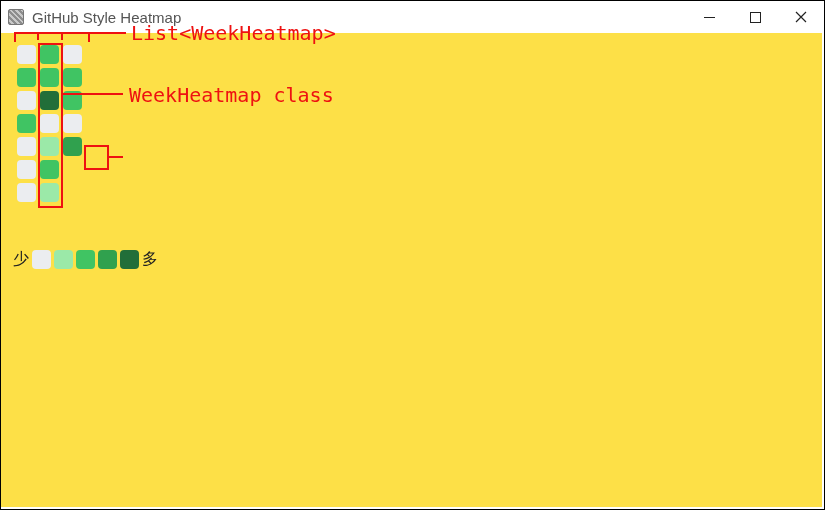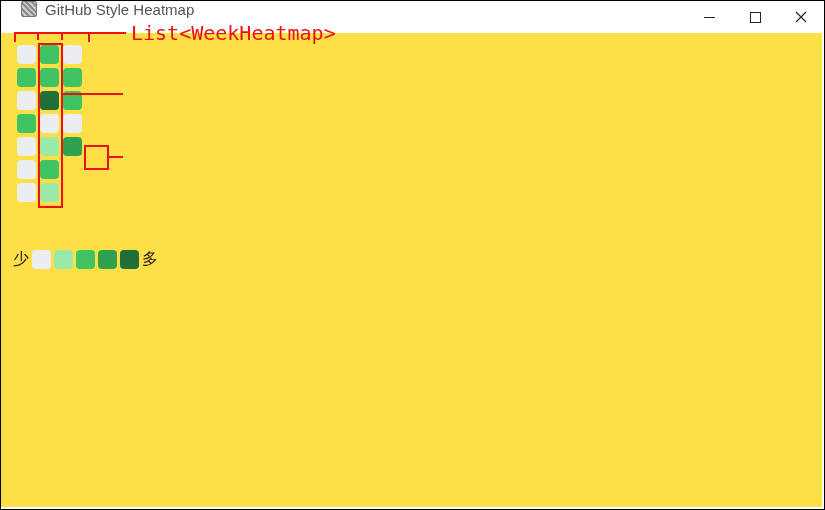--- a/index.html
+++ b/index.html
@@ -1,18 +1,18 @@
 <!DOCTYPE html>
 <html><head>
 <meta charset="utf-8">
 <style>
   html,body{margin:0;padding:0;font-family:"Segoe UI",Arial,sans-serif;background:#fff}
   .outer{width:825px;height:510px;position:relative;box-sizing:border-box;border:1px solid #000;}
   
-  .titlebar{height:32px;display:flex;padding:0 0 0 20px;color:#444;text-shadow:0 0 1px rgba(255,255,255,.6)}
+  .titlebar{height:32px;display:flex;align-items:center;padding:0 0 0 7px;color:#444;text-shadow:0 0 1px rgba(255,255,255,.6)}
   .appicon{width:16px;height:16px;margin-right:8px;background:repeating-linear-gradient(45deg,#8d8d8d 0 2px,#c9c9c9 2px 4px);border-radius:2px;border:1px solid #777;box-sizing:border-box}
   .title{flex:0 0 auto;font-size:15px;color:#555}
   .titlebar-spacer{flex:1 1 auto}
   .winbtns{display:flex;height:32px}
   .winbtn{width:46px;display:flex;align-items:center;justify-content:center;color:#222}
   .winbtn svg{display:block}
   
   .client{position:absolute;left:0;right:2px;top:32px;bottom:2px;background:#fde047}
   
   .grid{position:absolute;left:16px;top:12px;display:flex;gap:4px}
@@ -94,20 +94,21 @@
       </div>
 
     <div class="bracket-top" style="left:13px;top:-1px;width:72px;height:8px"></div>
     <div class="tick" style="left:36px;top:-1px;height:8px"></div>
     <div class="tick" style="left:60px;top:-1px;height:8px"></div>
     <div class="redline" style="left:85px;top:-1px;width:40px;height:2px"></div>
     <div class="anno" style="left:130px;top:-12px">List&lt;WeekHeatmap&gt;</div>
 
     <div class="colbox" style="left:37px;top:10px;width:25px;height:165px"></div>
     <div class="redline" style="left:62px;top:60px;width:60px;height:2px"></div>
+    <div class="anno" style="left:128px;top:50px">WeekHeatmap class</div>
 
     <div class="elbox" style="left:83px;top:112px;width:25px;height:25px"></div>
     <div class="redline" style="left:108px;top:123px;width:14px;height:2px"></div>
 
     <div class="legend">
       <span>少</span>
       <span id="legend-swatches" style="display:flex;gap:3px">
           <span class="sw" style="background: rgb(235, 237, 240);"></span>
           <span class="sw" style="background: rgb(155, 233, 168);"></span>
           <span class="sw" style="background: rgb(64, 196, 99);"></span>

